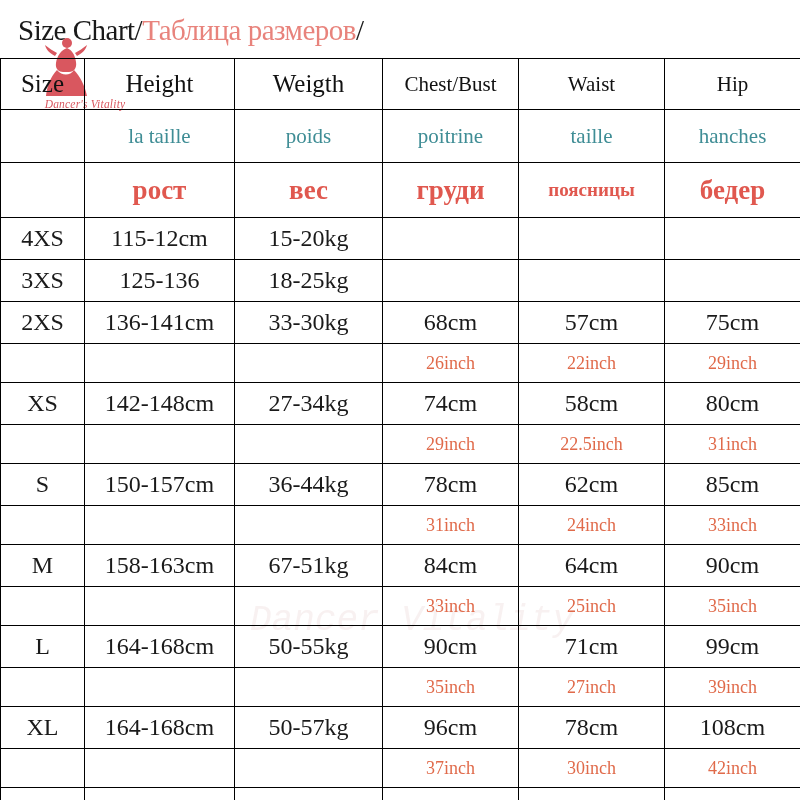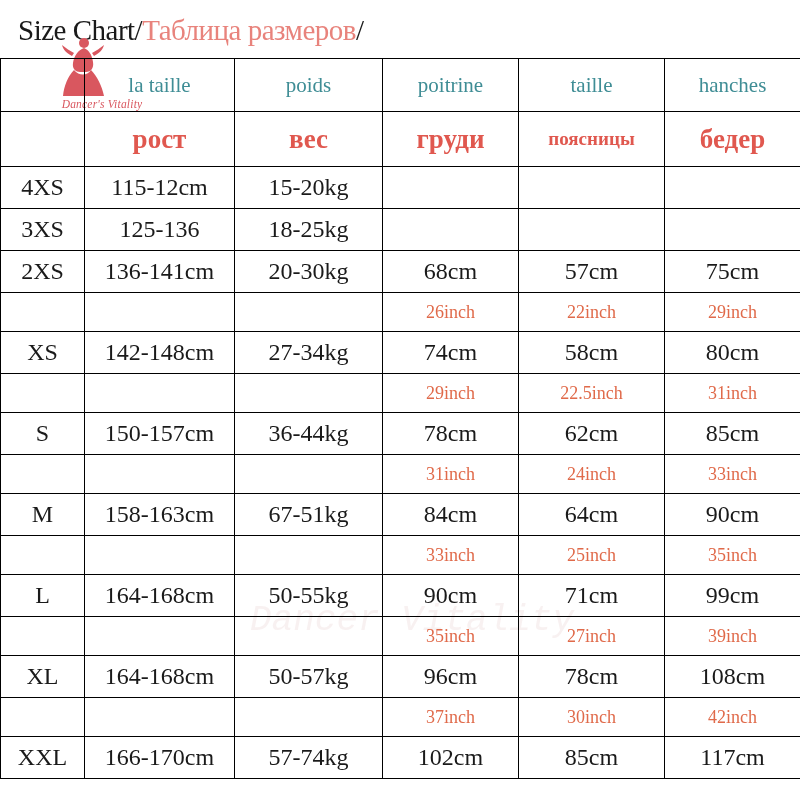--- a/index.html
+++ b/index.html
@@ -36,21 +36,21 @@
     letter-spacing: -0.5px;
   }
   .title-en { color: #1a1a1a; padding-left: 6px; }
   .title-sep { color: #1a1a1a; }
   .title-ru { color: #e8837c; }
   .title-fr { color: #4d8d96; }
 
   
   .logo {
     position: absolute;
-    left: 22px;
+    left: 5px;
     top: 36px;
     width: 160px;
     height: 80px;
     pointer-events: none;
   }
   .logo-figure {
     position: absolute;
     left: 38px;
     top: 0px;
     width: 46px;
@@ -180,20 +180,28 @@
     <colgroup>
       <col class="c0">
         <col class="c1">
         <col class="c2">
         <col class="c3">
         <col class="c4">
         <col class="c5">
     </colgroup>
     <tbody>
 
+      <tr class="hdr-en">
+        <td>Size</td>
+        <td>Height</td>
+        <td>Weigth</td>
+        <td class="small">Chest/Bust</td>
+        <td class="small">Waist</td>
+        <td class="small">Hip</td>
+      </tr>
 
       <tr class="hdr-fr">
         <td></td>
         <td>la taille</td>
         <td>poids</td>
         <td>poitrine</td>
         <td>taille</td>
         <td>hanches</td>
       </tr>
 
@@ -222,21 +230,21 @@
         <td>125-136</td>
         <td>18-25kg</td>
         <td></td>
         <td></td>
         <td></td>
       </tr>
 
       <tr class="cm">
         <td class="sz">2XS</td>
         <td>136-141cm</td>
-        <td>20-30kg</td>
+        <td>33-30kg</td>
         <td>68cm</td>
         <td>57cm</td>
         <td>75cm</td>
       </tr>
 
       <tr class="inch">
         <td></td>
         <td></td>
         <td></td>
         <td>26inch</td>

